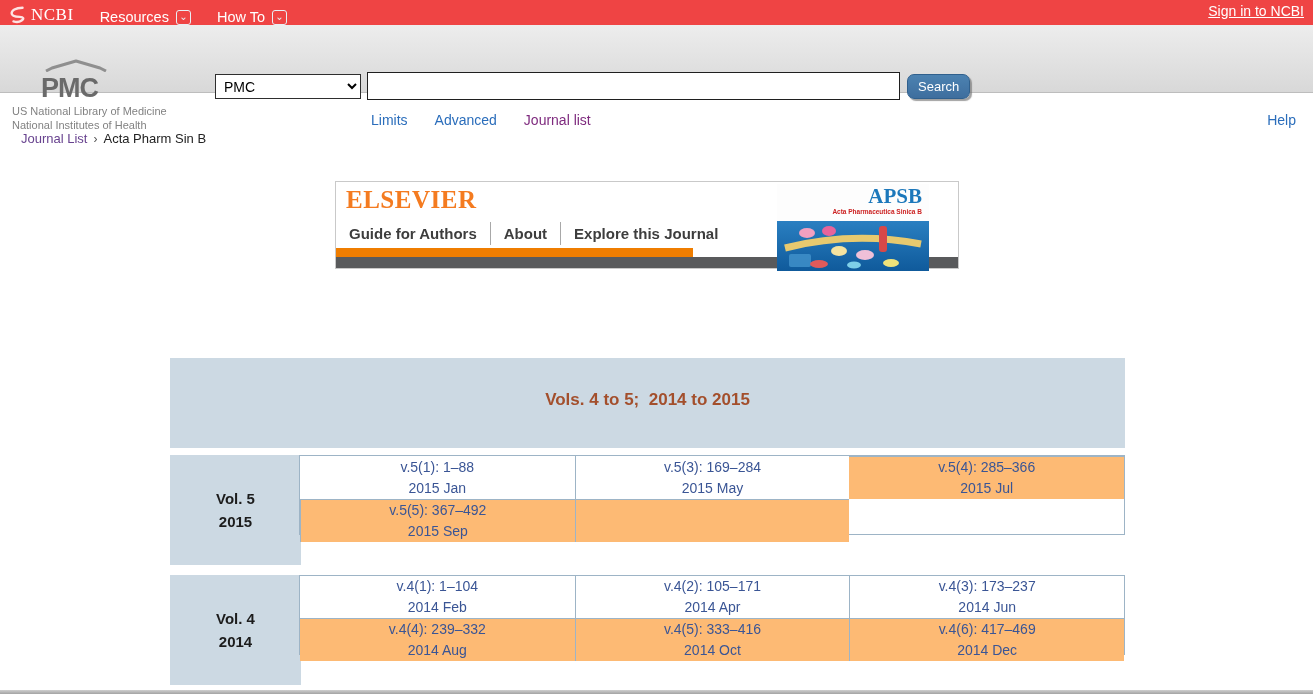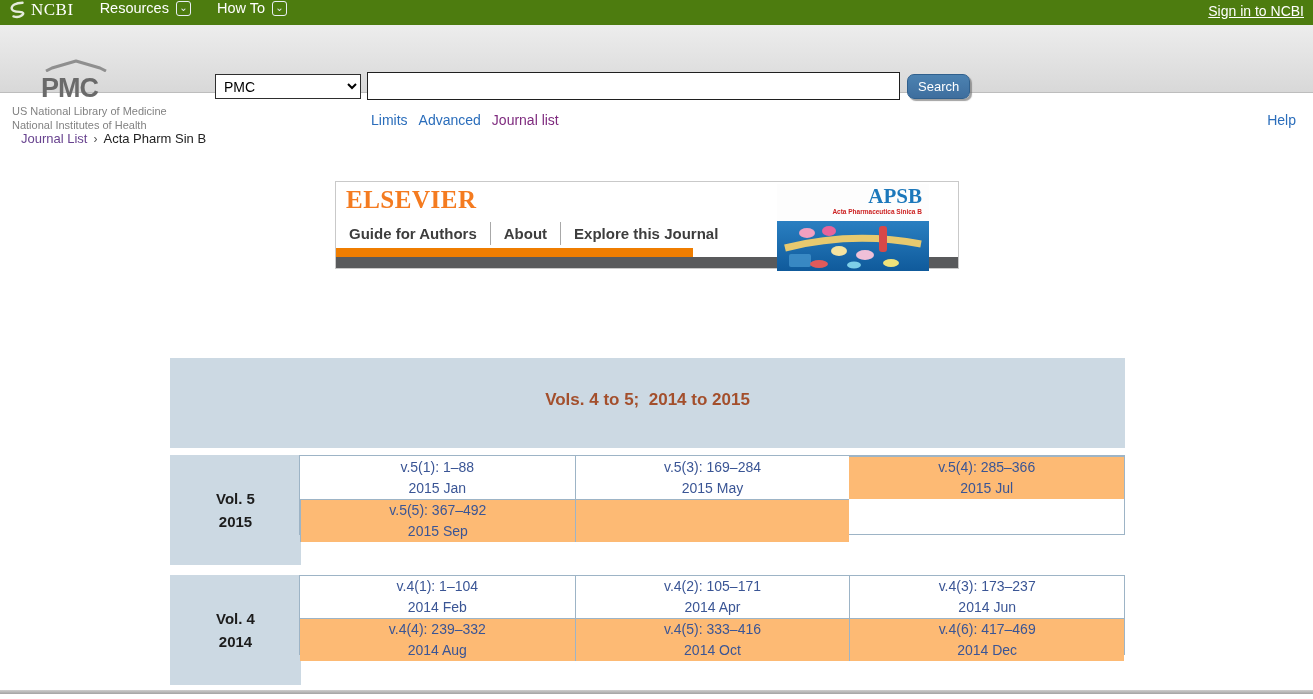--- a/index.html
+++ b/index.html
@@ -4,21 +4,21 @@
 <style>
   * { margin:0; padding:0; box-sizing:border-box; }
   html,body { background:#fff; }
   .page {
     position:relative; width:1313px; height:699px; overflow:hidden;
     font-family:"Liberation Sans", sans-serif; background:#fff;
   }
   
   .ncbi-bar {
     position:absolute; left:0; top:0; width:100%; height:25px;
-    background:#4d7c0f; display:flex; align-items:flex-start; color:#fff;
+    background:#ef4444; display:flex; align-items:flex-end; color:#fff;
   }
   .ncbi-logo { display:flex; align-items:center; margin-left:8px; cursor:pointer; }
   .ncbi-logo svg { display:block; }
   .ncbi-wordmark { font-family:"Liberation Serif", serif; font-size:17px; margin-left:3px; letter-spacing:0.5px; }
   .nav-item { display:flex; align-items:center; margin-left:26px; font-size:14.5px; cursor:pointer; }
   .nav-item .chev-box {
     display:inline-flex; align-items:center; justify-content:center;
     width:15px; height:15px; border:1px solid #e8eef4; border-radius:3px;
     font-size:10px; line-height:1; margin-left:7px; color:#e8eef4;
   }
@@ -47,21 +47,21 @@
     position:absolute; left:367px; top:47px; width:533px; height:28px;
     border:1px solid #1f1f1f; font-size:15px; padding:0 6px; background:#fff;
   }
   .search-btn {
     position:absolute; left:907px; top:49px; height:25px; padding:0 10px;
     background:linear-gradient(#4c82b1,#3e6e9e); color:#fff; font-weight:normal;
     font-size:13px; border:1px solid #30608d; border-radius:7px;
     box-shadow:2px 2px 1px rgba(110,110,110,.65); cursor:pointer;
     font-family:"Liberation Sans", sans-serif;
   }
-  .header-links { position:absolute; left:371px; top:87px; display:flex; gap:11px; font-size:14px; }
+  .header-links { position:absolute; left:371px; top:87px; display:flex; gap:27px; font-size:14px; }
   .hlink { color:#2a6dbb; text-decoration:none; cursor:pointer; }
   .hlink.visited { color:#7e2a7e; }
   .help-link { position:absolute; right:17px; top:87px; font-size:14px; color:#2a6dbb; text-decoration:none; cursor:pointer; }
   
   .breadcrumb { position:absolute; left:21px; top:131px; font-size:13px; color:#222; display:flex; gap:6px; align-items:center; }
   .crumb-link { color:#68438f; text-decoration:none; cursor:pointer; }
   .crumb-sep { color:#555; font-size:12px; }
   
   .banner {
     position:absolute; left:335px; top:181px; width:624px; height:88px;

